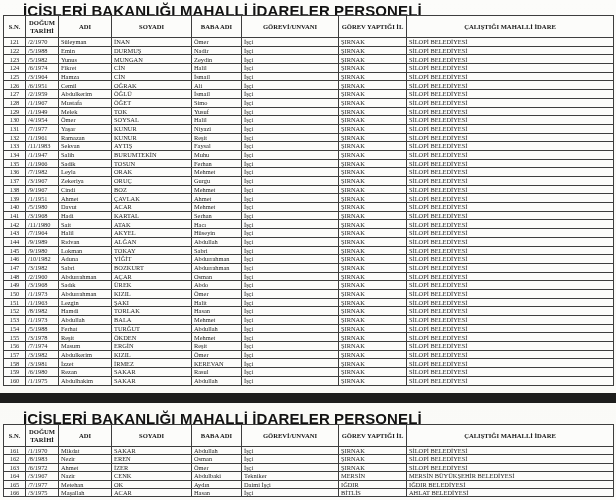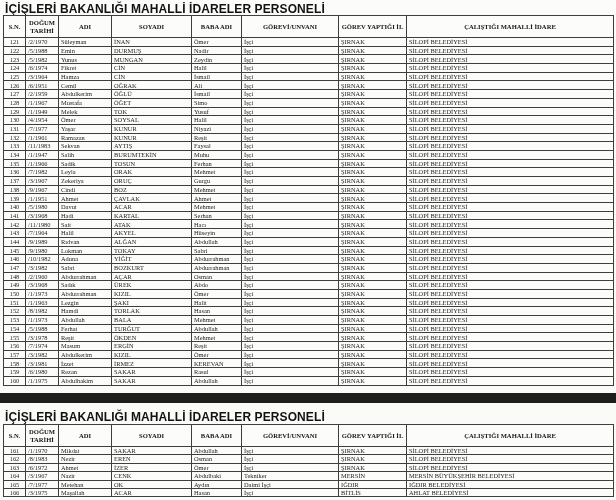--- a/index.html
+++ b/index.html
@@ -7,23 +7,23 @@
   body {
     background:#fbfbf8;
     font-family:"Liberation Serif", serif;
     color:#1c1c1c;
   }
   .page {
     position:relative; width:616px; height:500px; overflow:hidden;
     background:linear-gradient(180deg,#fcfcfa 0%,#f9f9f6 55%,#fbfbf8 100%);
   }
   .doc-title {
-    position:absolute; left:5px;
+    position:absolute; left:23px;
     font-family:"Liberation Sans", sans-serif;
-    font-weight:700; font-size:12px; letter-spacing:0.1px; color:#121212;
+    font-weight:700; font-size:15px; letter-spacing:0.1px; color:#121212;
     white-space:nowrap;
     text-align:center;
   }
   #title1 { top:2px; }
   #title2 { top:410px; }
   table {
     position:absolute; left:3px; width:610px;
     border-collapse:collapse; table-layout:fixed;
     background:#fcfcfa;
   }

